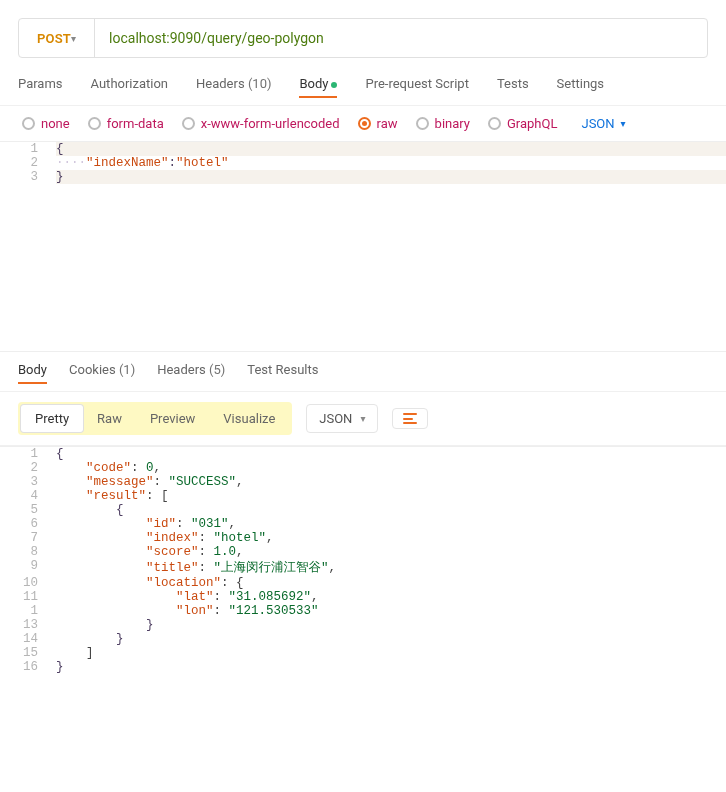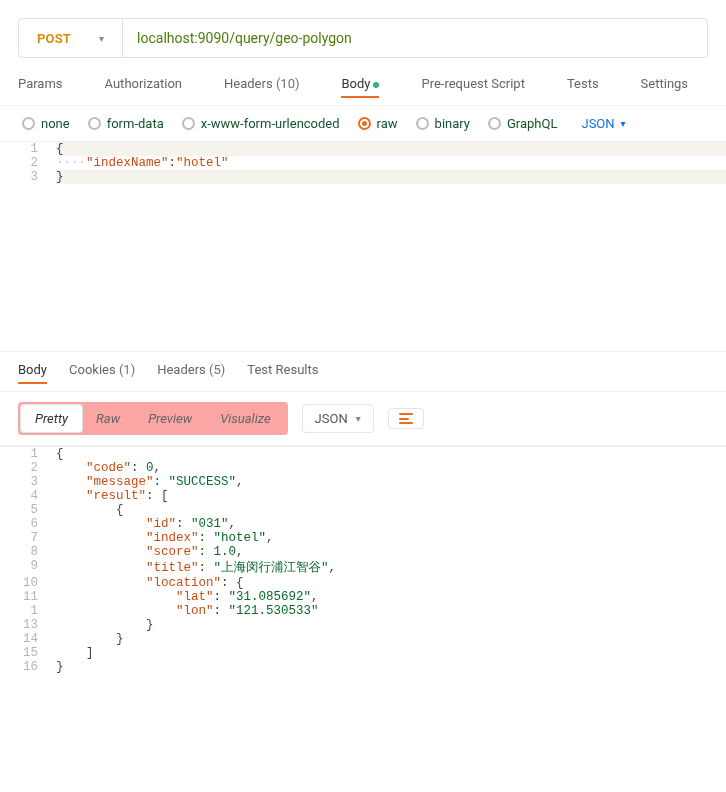--- a/index.html
+++ b/index.html
@@ -1,29 +1,29 @@
 <!DOCTYPE html>
 <html><head>
 <meta charset="utf-8">
 <style>
 * { box-sizing: border-box; margin: 0; padding: 0; }
 body { font-family: -apple-system, "Segoe UI", Roboto, Arial, sans-serif; font-size: 13px; color: #555; background: #fff; width: 726px; }
 .url-bar { display: flex; border: 1px solid #e0e0e0; border-radius: 4px; margin: 18px; height: 40px; align-items: stretch; }
-.method-select { display: flex; align-items: center; padding: 0 18px; border-right: 1px solid #e0e0e0; gap: 28px; cursor: pointer; }
+.method-select { display: flex; align-items: center; padding: 0 18px; border-right: 1px solid #e0e0e0; cursor: pointer; }
 .method-label { color: #d88800; font-weight: 600; font-size: 13px; letter-spacing: .2px; }
 .chev { font-size: 10px; color: #888; }
 .url-input { flex: 1; display: flex; align-items: center; padding: 0 14px; color: #4d7c0f; font-size: 14px; }
-.tabs { display: flex; gap: 42px; padding: 0 10px 8px 18px; border-bottom: 1px solid #f0f0f0; }
+.tabs { display: flex; gap: 28px; padding: 0 10px 8px 18px; border-bottom: 1px solid #f0f0f0; }
 .tab { color: #666; font-size: 13px; cursor: pointer; padding-bottom: 6px; position: relative; }
 .tab.active { color: #333; }
 .tab.active::after { content: ""; position: absolute; left: 0; right: 0; bottom: -1px; height: 2px; background: #ed6b1f; }
 .green-dot { display:inline-block; width:6px; height:6px; background:#2bb673; border-radius:50%; margin-left:3px; vertical-align:middle; }
 .count { color: #737373; }
 .body-opts { display: flex; align-items: center; gap: 18px; padding: 10px 22px; font-size: 13px; }
-.radio { display: flex; align-items: center; gap: 6px; cursor: pointer; color: #14532d; }
+.radio { display: flex; align-items: center; gap: 6px; cursor: pointer; color: #be185d; }
 .rdot { width: 13px; height: 13px; border: 2px solid #bcbcbc; border-radius: 50%; display: inline-block; position: relative; }
 .rdot.on { border-color: #ed6b1f; }
 .rdot.on::after { content: ""; position: absolute; top: 2px; left: 2px; width: 5px; height: 5px; background: #ed6b1f; border-radius: 50%; }
 .type-dd { color: #1173dc; display: flex; align-items: center; gap: 6px; cursor: pointer; margin-left: 6px; }
 .type-dd .chev { color: #1173dc; }
 .code-editor { border-top: 1px solid #eee; font-family: "SF Mono", Consolas, "Courier New", monospace; font-size: 12.5px; }
 .code-line { display: flex; }
 .ln { width: 56px; text-align: right; color: #b5b5b5; padding-right: 18px; user-select: none; }
 .lc { flex: 1; white-space: pre; color: #444; }
 .str { color: #ca4b11; }
@@ -31,21 +31,21 @@
 .punct { color: #4f4063; }
 .dots { color: #d0c6dd; }
 .req-editor { height: 210px; overflow: hidden; }
 .req-editor .code-line:first-child .lc, .req-editor .code-line:last-child .lc { background: #f6f2ec; display: inline-block; width: 8px; }
 .response-area { border-top: 1px solid #eee; padding-top: 10px; }
 .resp-tabs { display: flex; gap: 22px; padding: 0 18px 8px 18px; border-bottom: 1px solid #f0f0f0; }
 .resp-tab { color: #666; font-size: 13px; cursor: pointer; padding-bottom: 6px; position: relative; }
 .resp-tab.active { color: #333; }
 .resp-tab.active::after { content: ""; position: absolute; left: 0; right: 0; bottom: -1px; height: 2px; background: #ed6b1f; }
 .view-bar { display: flex; align-items: center; gap: 4px; padding: 10px 18px; border-bottom: 1px solid #f0f0f0; }
-.seg-group { display: inline-flex; background: #fca5a5; border-radius: 4px; padding: 3px; font-style: italic; }
+.seg-group { display: inline-flex; background: #fef9c3; border-radius: 4px; padding: 3px; }
 .seg { padding: 6px 14px; font-size: 13px; color: #666; cursor: pointer; border-radius: 3px; }
 .seg.active { background: #fff; color: #333; box-shadow: 0 0 0 1px #e0e0e0; }
 .resp-dd { margin-left: 10px; border: 1px solid #e5e5e5; border-radius: 4px; padding: 6px 12px; display: flex; align-items: center; gap: 8px; cursor: pointer; color: #555; background: #fff; }
 .wrap-btn { margin-left: 10px; border: 1px solid #e5e5e5; border-radius: 4px; padding: 4px 10px; cursor: pointer; background: #fff; }
 .wrap-icon { display: grid; grid-template-rows: repeat(3, 2px); gap: 2.5px; }
 .wrap-icon span { display:block; width: 14px; height: 2px; background: #ed6b1f; border-radius: 1px; }
 .wrap-icon span:nth-child(2) { width: 10px; }
 .resp-editor { padding-bottom: 20px; }
 </style>
 </head>

